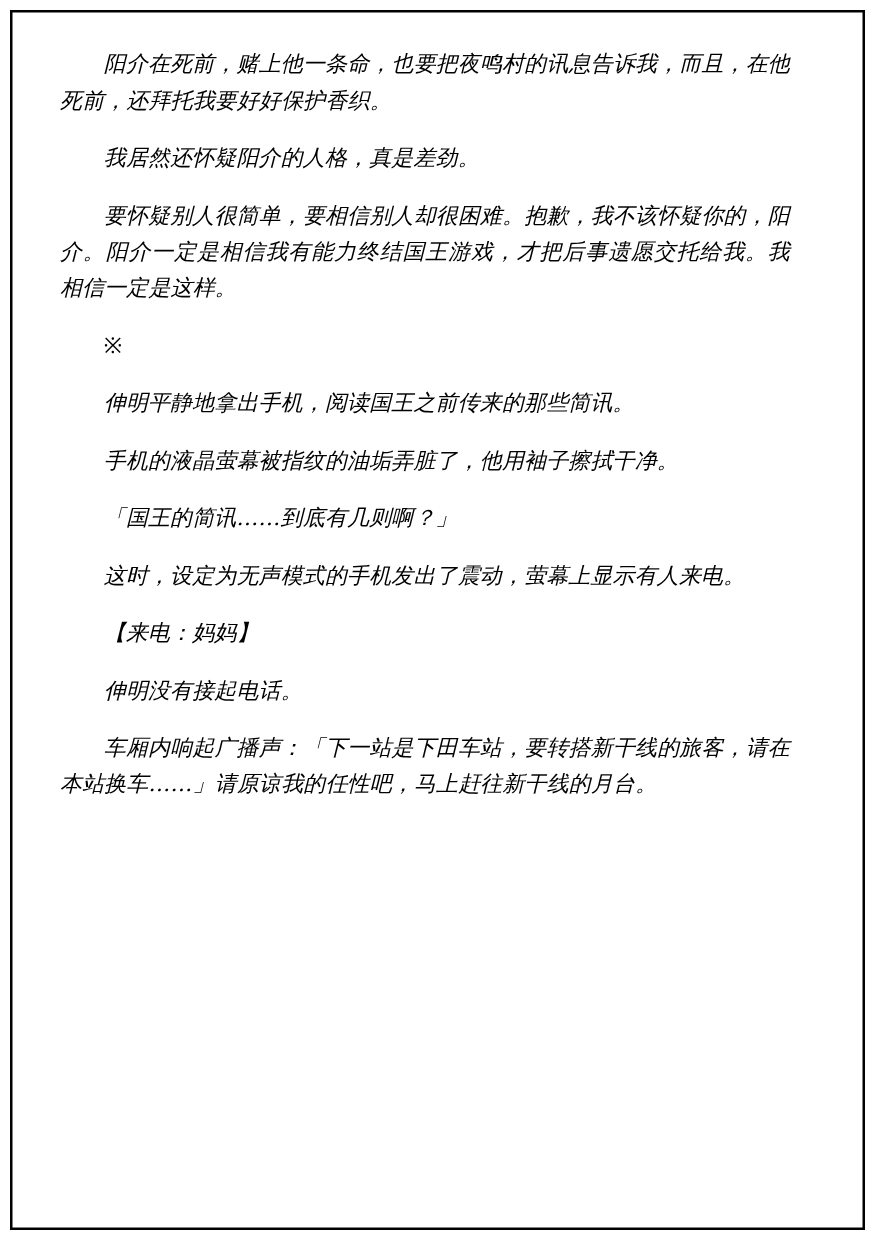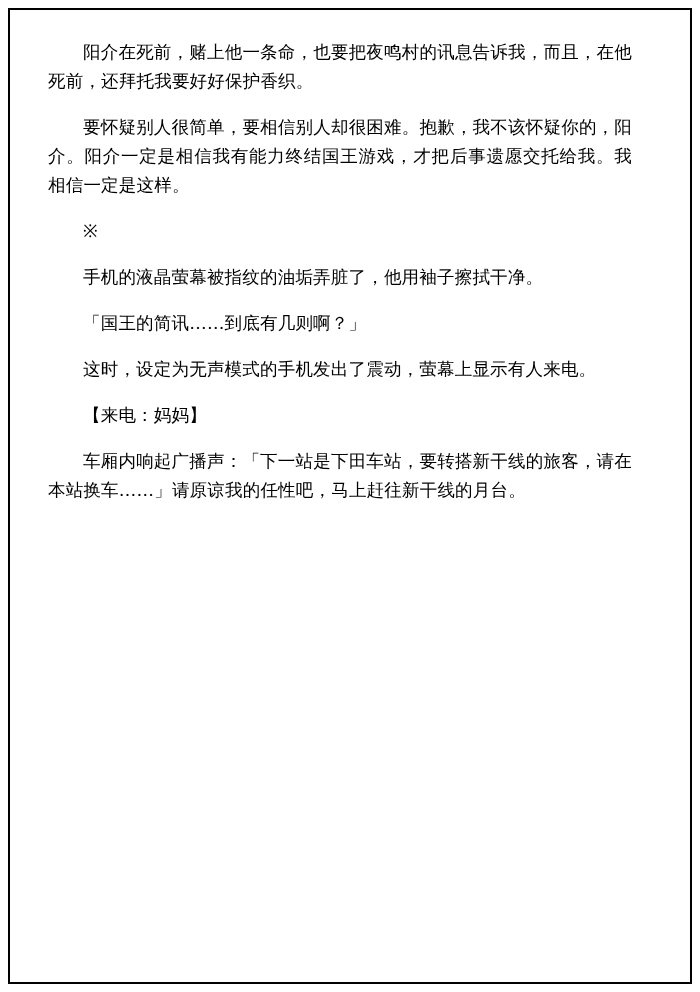--- a/index.html
+++ b/index.html
@@ -35,32 +35,36 @@
   p.para {
     margin: 0 0 17px 0;
     font-size: 17.5px;
     line-height: 29px;
     text-align: justify;
     text-justify: inter-ideograph;
     letter-spacing: 0.2px;
   }
   p.indent {
     text-indent: 2em;
+    font-style: italic;
   }
   p.mark {
     text-indent: 2em;
   }
 </style>
 </head>
 <body>
 
 <div class="page-border"></div>
 
 <div class="page-body">
   <p class="para indent">阳介在死前，赌上他一条命，也要把夜鸣村的讯息告诉我，而且，在他死前，还拜托我要好好保护香织。</p>
+  <p class="para indent">我居然还怀疑阳介的人格，真是差劲。</p>
   <p class="para indent">要怀疑别人很简单，要相信别人却很困难。抱歉，我不该怀疑你的，阳介。阳介一定是相信我有能力终结国王游戏，才把后事遗愿交托给我。我相信一定是这样。</p>
   <p class="para mark">※</p>
+  <p class="para indent">伸明平静地拿出手机，阅读国王之前传来的那些简讯。</p>
   <p class="para indent">手机的液晶萤幕被指纹的油垢弄脏了，他用袖子擦拭干净。</p>
   <p class="para indent">「国王的简讯……到底有几则啊？」</p>
   <p class="para indent">这时，设定为无声模式的手机发出了震动，萤幕上显示有人来电。</p>
   <p class="para indent">【来电：妈妈】</p>
+  <p class="para indent">伸明没有接起电话。</p>
   <p class="para indent">车厢内响起广播声：「下一站是下田车站，要转搭新干线的旅客，请在本站换车……」请原谅我的任性吧，马上赶往新干线的月台。</p>
 </div>
 
 </body></html>

